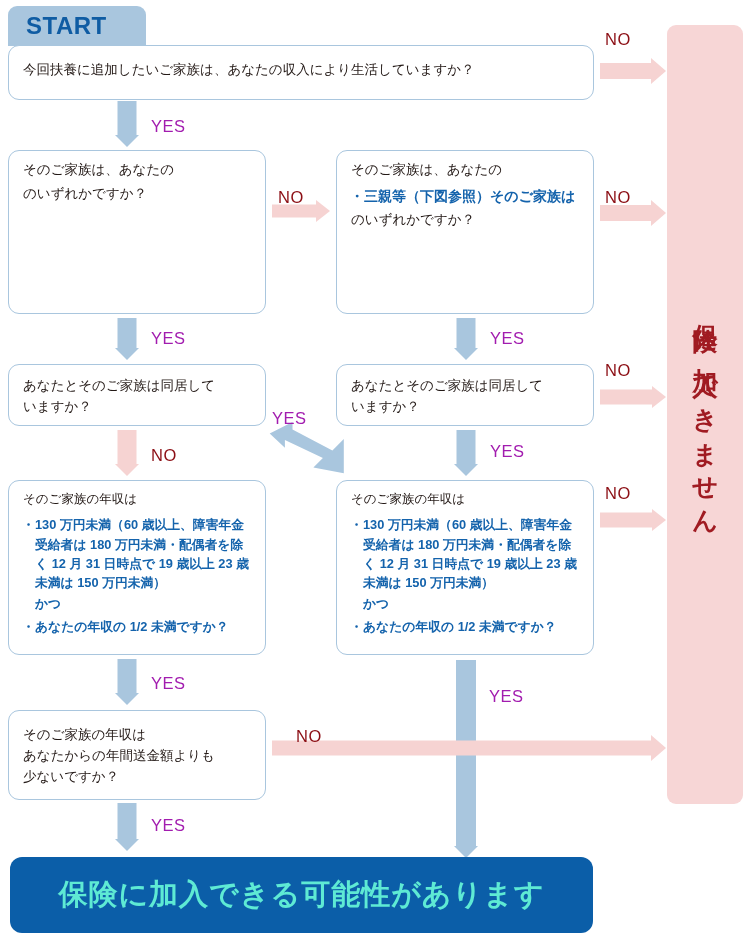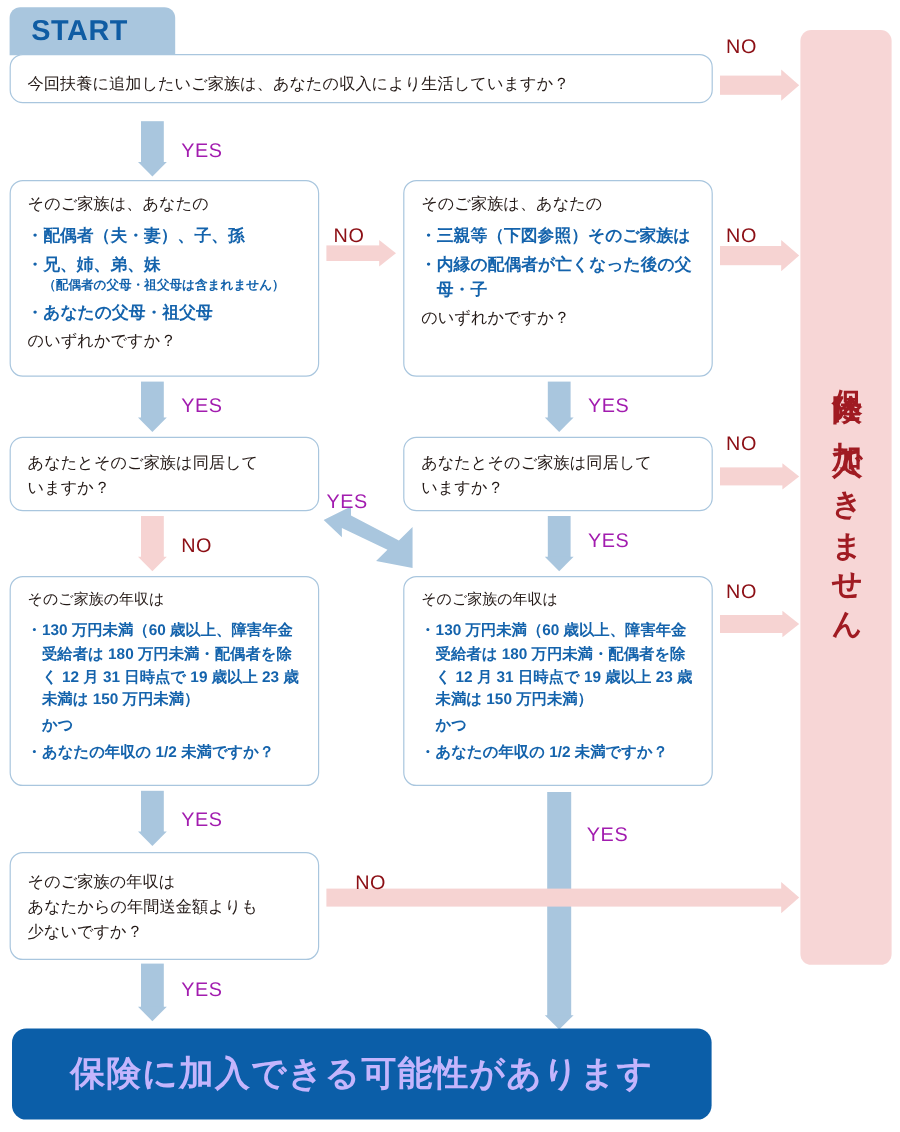--- a/index.html
+++ b/index.html
@@ -142,68 +142,60 @@
 
   
   .ok-box{
     left:10px;top:857px;width:583px;height:76px;
     background:#0b5ea8;
     border-radius:12px;
     display:flex;align-items:center;justify-content:center;
     z-index:4;
   }
   .ok-text{
-    color:#c4b5fd;
+    color:#5eead4;
     font-size:29px;
     font-weight:bold;
     letter-spacing:1px;
   }
 </style>
 </head>
 <body>
 
 <div id="stage">
 
   <div class="abs ng-panel">
     <span class="ng-text">保険に加入できません</span>
   </div>
 
   <div class="abs start-tab">
     <span>START</span>
   </div>
 
-  <div class="abs qbox" style="left:8px;top:45px;width:586px;height:41px;">
+  <div class="abs qbox" style="left:8px;top:45px;width:586px;height:55px;">
     <div class="inner" style="padding-top:14px;">
       <div class="q-lead">今回扶養に追加したいご家族は、あなたの収入により生活していますか？</div>
     </div>
   </div>
 
   <div class="arrow-r" style="left:600px;top:58px;width:66px;height:26px;">
     <div class="sh" style="width:52px;height:16px;"></div>
     <div class="hd"></div>
   </div>
   <div class="lbl no" style="left:605px;top:30px;">NO</div>
 
   <div class="arrow-d" style="left:113px;top:101px;width:28px;height:46px;">
     <div class="sh" style="width:19px;height:35px;"></div>
     <div class="hd"></div>
   </div>
   <div class="lbl yes" style="left:151px;top:117px;">YES</div>
 
   <div class="abs qbox" style="left:8px;top:150px;width:258px;height:164px;">
     <div class="inner">
       <div class="q-lead">そのご家族は、あなたの</div>
-      <ul class="bullets">
-        <li class="q-blue">配偶者（夫・妻）、子、孫</li>
-        <li class="q-blue">
-          <span>兄、姉、弟、妹</span>
-          <span class="small-note" style="display:block;padding-left:0;">（配偶者の父母・祖父母は含まれません）</span>
-        </li>
-        <li class="q-blue">あなたの父母・祖父母</li>
-      </ul>
       <div class="q-tail">のいずれかですか？</div>
     </div>
   </div>
 
   <div class="arrow-r thin" style="left:272px;top:200px;width:58px;height:22px;">
     <div class="sh" style="width:46px;height:13px;"></div>
     <div class="hd"></div>
   </div>
   <div class="lbl no" style="left:278px;top:188px;">NO</div>
 
@@ -211,21 +203,20 @@
     <div class="sh" style="width:19px;height:31px;"></div>
     <div class="hd"></div>
   </div>
   <div class="lbl yes" style="left:151px;top:329px;">YES</div>
 
   <div class="abs qbox" style="left:336px;top:150px;width:258px;height:164px;">
     <div class="inner">
       <div class="q-lead">そのご家族は、あなたの</div>
       <ul class="bullets">
         <li class="q-blue">三親等（下図参照）そのご家族は</li>
-        <li class="q-blue">内縁の配偶者が亡くなった後の父母・子</li>
       </ul>
       <div class="q-tail">のいずれかですか？</div>
     </div>
   </div>
 
   <div class="arrow-r" style="left:600px;top:200px;width:66px;height:26px;">
     <div class="sh" style="width:52px;height:16px;"></div>
     <div class="hd"></div>
   </div>
   <div class="lbl no" style="left:605px;top:188px;">NO</div>

